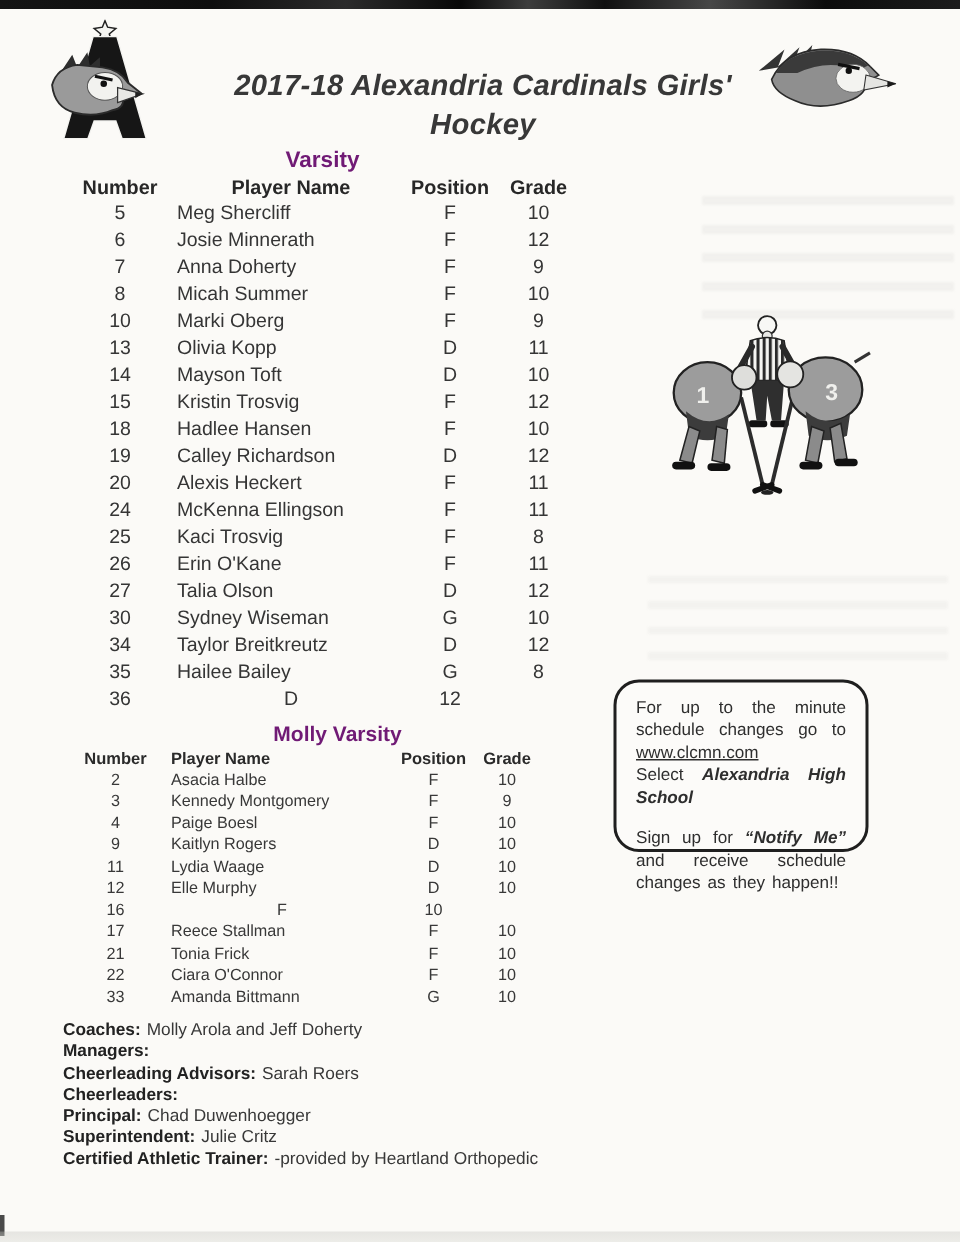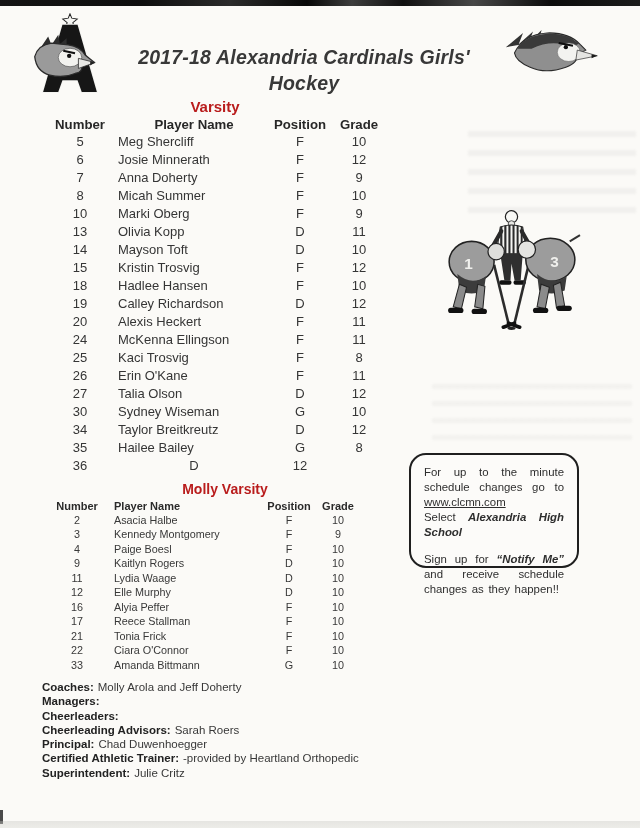--- a/index.html
+++ b/index.html
@@ -33,28 +33,28 @@
   }
   .smudge-b{
     left:432px;top:372px;width:200px;height:72px;
     background:repeating-linear-gradient(180deg,transparent 0 12px,rgba(130,130,130,0.12) 12px 17px);
   }
 
   
   .logo-a{position:absolute;left:28px;top:13px;width:84px;height:84px;}
   .logo-bird{position:absolute;left:503px;top:20px;width:100px;height:68px;}
   .doc-title{
-    position:absolute;left:108px;top:44px;width:392px;
+    position:absolute;left:126px;top:44px;width:392px;
     text-align:center;font-size:19.5px;font-weight:bold;font-style:italic;
     color:#383838;letter-spacing:0.2px;line-height:26px;
   }
 
   
   .varsity{position:absolute;left:42px;top:99px;width:346px;}
-  .tbl-heading{font-size:15px;font-weight:bold;color:#b91c1c;text-align:center;line-height:16px;margin-bottom:1px;}
+  .tbl-heading{font-size:15px;font-weight:bold;color:#701a75;text-align:center;line-height:16px;margin-bottom:1px;}
   .vhead,.vrow{display:grid;grid-template-columns:76px 152px 60px 58px;}
   .vhead{font-weight:bold;color:#272727;font-size:13.2px;line-height:17px;}
   .vrow{font-size:13px;line-height:18px;color:#353535;}
   .cell-c{text-align:center;}
   .cell-l{text-align:left;}
 
   
   .jv{position:absolute;left:40px;top:482px;width:320px;}
   .jv .tbl-heading{font-size:14px;position:relative;left:25px;line-height:15px;margin-bottom:2px;}
   .jvhead,.jvrow{display:grid;grid-template-columns:74px 148px 54px 44px;}
@@ -357,21 +357,20 @@
 
         <div class="jvrow">
           <span class="cell-c">12</span>
           <span class="cell-l">Elle Murphy</span>
           <span class="cell-c">D</span>
           <span class="cell-c">10</span>
         </div>
 
         <div class="jvrow">
           <span class="cell-c">16</span>
-          <span class="cell-l">Alyia Peffer</span>
           <span class="cell-c">F</span>
           <span class="cell-c">10</span>
         </div>
 
         <div class="jvrow">
           <span class="cell-c">17</span>
           <span class="cell-l">Reece Stallman</span>
           <span class="cell-c">F</span>
           <span class="cell-c">10</span>
         </div>
@@ -413,36 +412,36 @@
 
       <div class="staff-line">
         <b>Coaches:</b><span>Molly Arola and Jeff Doherty</span>
       </div>
 
       <div class="staff-line">
         <b>Managers:</b><span></span>
       </div>
 
       <div class="staff-line">
+        <b>Cheerleading Advisors:</b><span>Sarah Roers</span>
+      </div>
+
+      <div class="staff-line">
         <b>Cheerleaders:</b><span></span>
       </div>
 
-      <div class="staff-line">
-        <b>Cheerleading Advisors:</b><span>Sarah Roers</span>
-      </div>
-
 
       <div class="staff-line">
         <b>Principal:</b><span>Chad Duwenhoegger</span>
       </div>
 
       <div class="staff-line">
+        <b>Superintendent:</b><span>Julie Critz</span>
+      </div>
+
+      <div class="staff-line">
         <b>Certified Athletic Trainer:</b><span>-provided by Heartland Orthopedic</span>
-      </div>
-
-      <div class="staff-line">
-        <b>Superintendent:</b><span>Julie Critz</span>
       </div>
     </div>
 
   <div class="scan-tick"></div>
   <div class="scan-bottom"></div>
 </div>
 
 </body></html>

